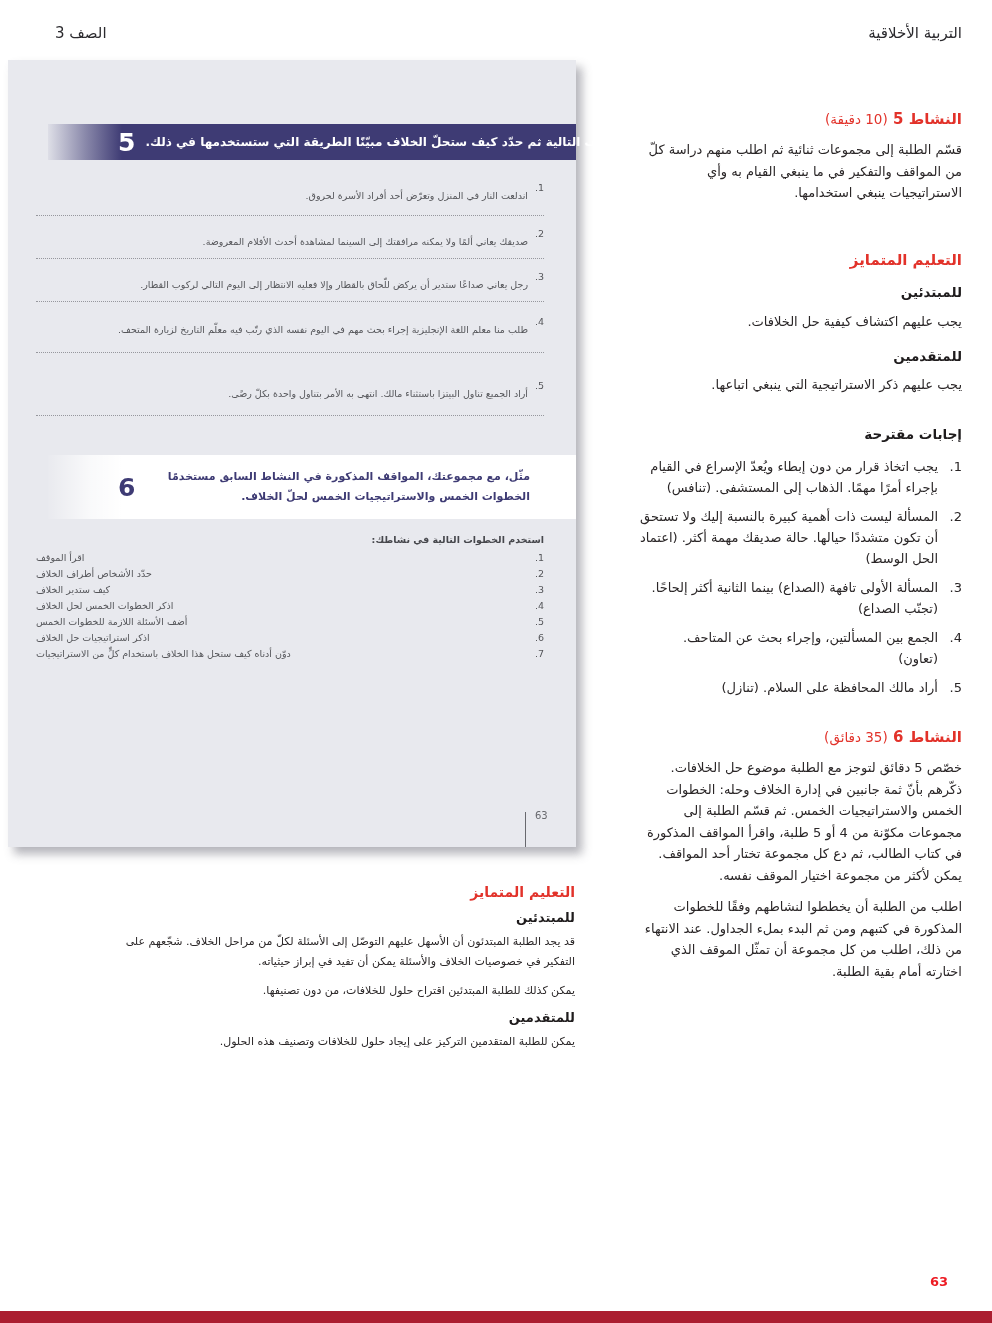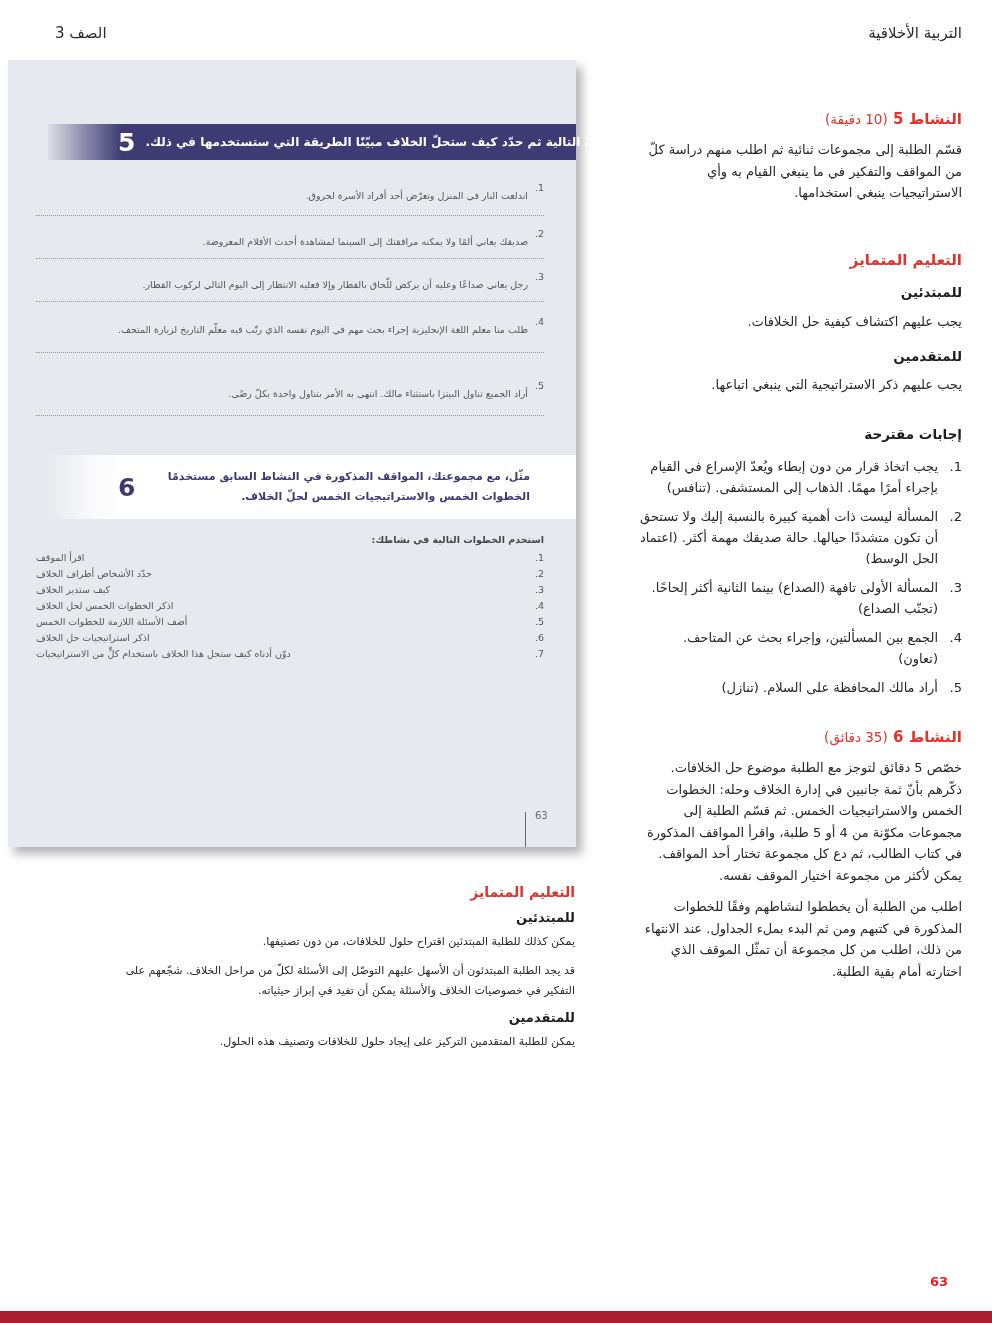--- a/index.html
+++ b/index.html
@@ -111,21 +111,21 @@
   <div class="dotline" style="top:155px;"></div>
 
   <div class="sit" style="top:168px;">
     <span class="n">2.</span>
     <span class="t">صديقك يعاني ألمًا ولا يمكنه مرافقتك إلى السينما لمشاهدة أحدث الأفلام المعروضة.</span>
   </div>
   <div class="dotline" style="top:198px;"></div>
 
   <div class="sit" style="top:211px;">
     <span class="n">3.</span>
-    <span class="t">رجل يعاني صداعًا وعليه أن يركض للّحاق بالقطار وإلا فعليه الانتظار إلى اليوم التالي لركوب القطار.</span>
+    <span class="t">رجل يعاني صداعًا ستدير أن يركض للّحاق بالقطار وإلا فعليه الانتظار إلى اليوم التالي لركوب القطار.</span>
   </div>
   <div class="dotline" style="top:241px;"></div>
 
   <div class="sit" style="top:256px;">
     <span class="n">4.</span>
     <span class="t">طلب منا معلم اللغة الإنجليزية إجراء بحث مهم في اليوم نفسه الذي رتّب فيه معلّم التاريخ لزيارة المتحف.</span>
   </div>
   <div class="dotline" style="top:292px;"></div>
 
   <div class="sit" style="top:320px;">
@@ -219,20 +219,20 @@
     <span>النشاط 6</span>
     <span class="dur">(35 دقائق)</span>
   </div>
   <div class="t-act6-p1 body-t">خصّص 5 دقائق لتوجز مع الطلبة موضوع حل الخلافات. ذكّرهم بأنّ ثمة جانبين في إدارة الخلاف وحله: الخطوات الخمس والاستراتيجيات الخمس. ثم قسّم الطلبة إلى مجموعات مكوّنة من 4 أو 5 طلبة، واقرأ المواقف المذكورة في كتاب الطالب، ثم دع كل مجموعة تختار أحد المواقف. يمكن لأكثر من مجموعة اختيار الموقف نفسه.</div>
   <div class="t-act6-p2 body-t">اطلب من الطلبة أن يخططوا لنشاطهم وفقًا للخطوات المذكورة في كتبهم ومن ثم البدء بملء الجداول. عند الانتهاء من ذلك، اطلب من كل مجموعة أن تمثّل الموقف الذي اختارته أمام بقية الطلبة.</div>
 </div>
 
 <div class="abs bottom">
   <div class="redhead">التعليم المتمايز</div>
   <div class="subhead">للمبتدئين</div>
+  <p>قد يجد الطلبة المبتدئون أن الأسهل عليهم التوصّل إلى الأسئلة لكلّ من مراحل الخلاف. شجّعهم على التفكير في خصوصيات الخلاف والأسئلة يمكن أن تفيد في إبراز حيثياته.</p>
   <p>يمكن كذلك للطلبة المبتدئين اقتراح حلول للخلافات، من دون تصنيفها.</p>
-  <p>قد يجد الطلبة المبتدئون أن الأسهل عليهم التوصّل إلى الأسئلة لكلّ من مراحل الخلاف. شجّعهم على التفكير في خصوصيات الخلاف والأسئلة يمكن أن تفيد في إبراز حيثياته.</p>
   <div class="subhead">للمتقدمين</div>
   <p>يمكن للطلبة المتقدمين التركيز على إيجاد حلول للخلافات وتصنيف هذه الحلول.</p>
 </div>
 
 <div class="abs pagenum">63</div>
 <div class="abs footbar"></div>
 
 </body></html>

